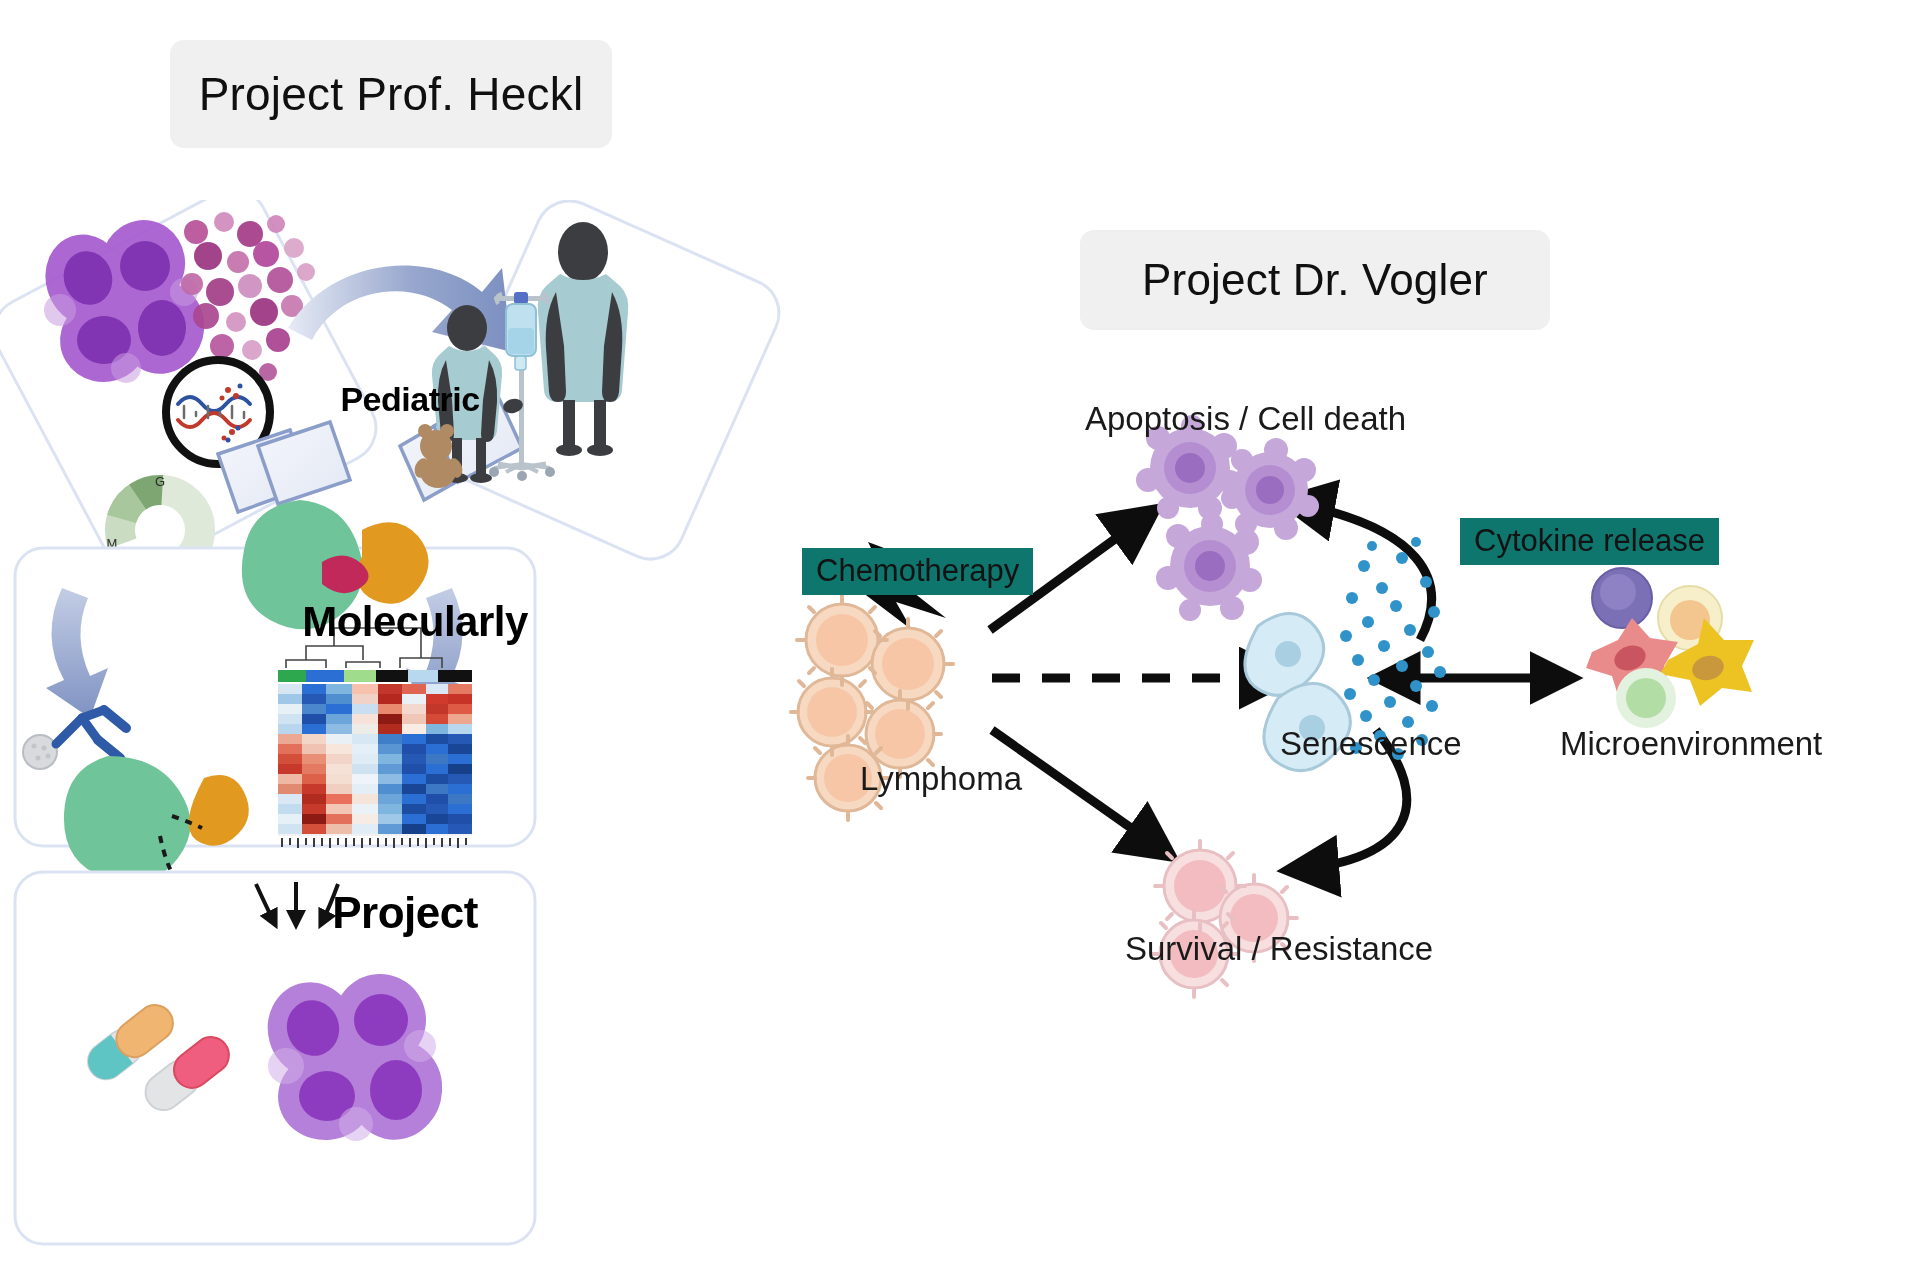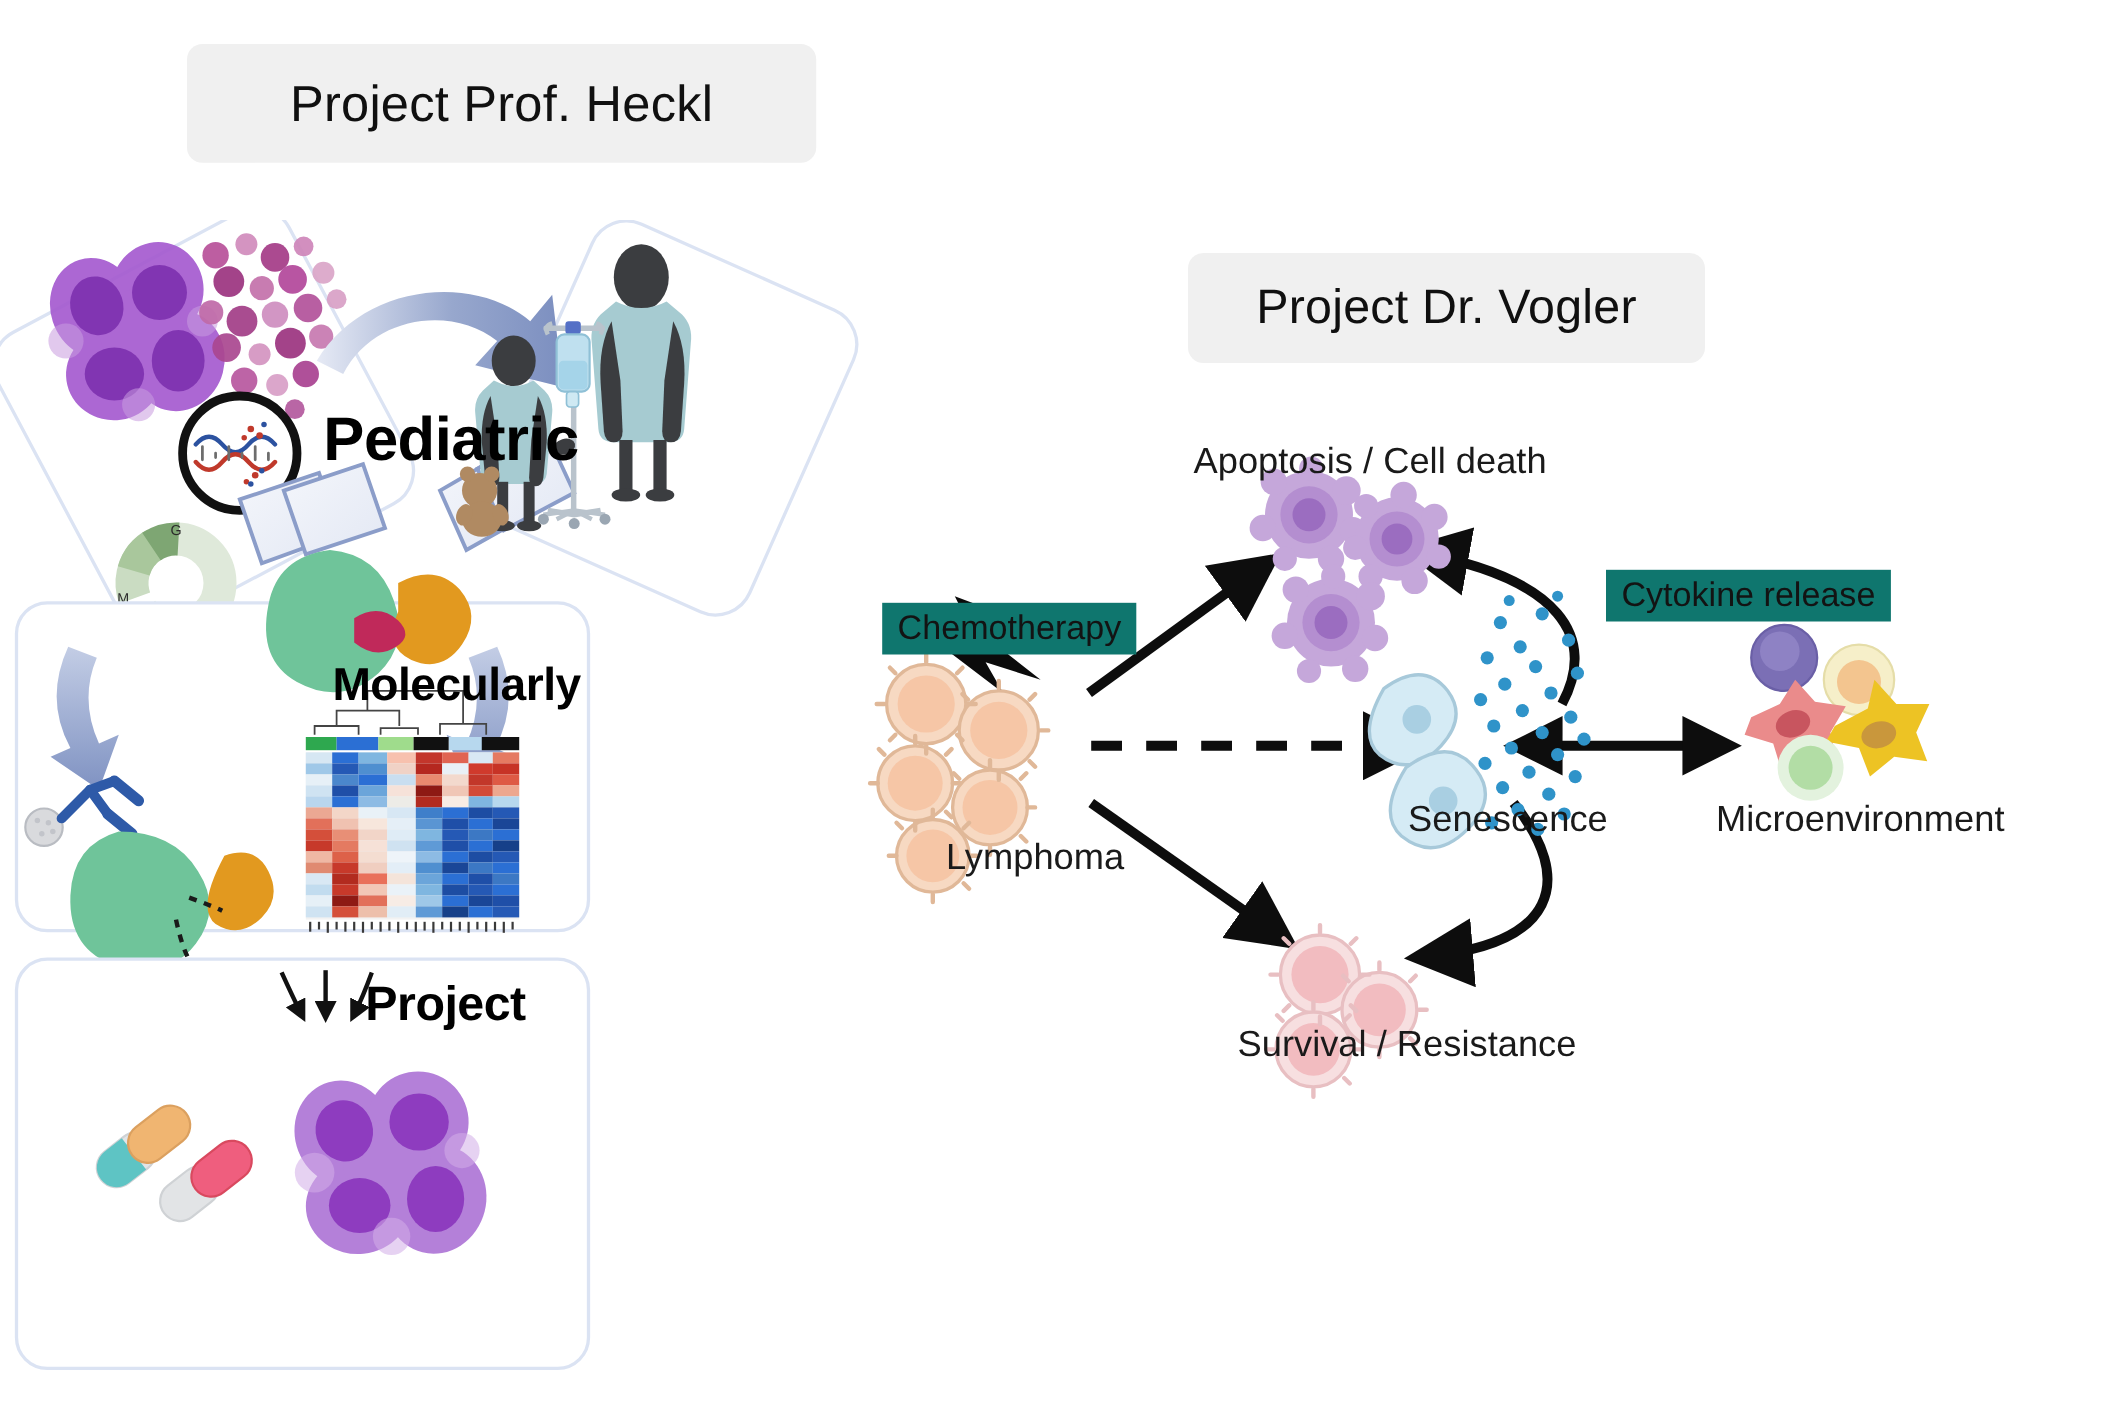--- a/index.html
+++ b/index.html
@@ -30,21 +30,21 @@
     align-items: center;
     justify-content: center;
     font-weight: 400;
     color: #101010;
     letter-spacing: .2px;
     white-space: nowrap;
   }
   #badge-heckl {
     left: 170px;
     top: 40px;
-    width: 572px;
+    width: 442px;
     height: 108px;
     font-size: 46px;
   }
   #badge-vogler {
     left: 1080px;
     top: 230px;
     width: 470px;
     height: 100px;
     font-size: 44px;
   }
@@ -60,23 +60,23 @@
   .card-label {
     position: absolute;
     font-weight: bold;
     color: #000;
     text-align: center;
     line-height: 1.04;
     letter-spacing: -0.5px;
   }
   #label-pediatric {
     left: 290px;
-    top: 170px;
+    top: 182px;
     width: 240px;
-    font-size: 56px;
+    font-size: 34px;
   }
   #label-molecular {
     left: 265px;
     top: 400px;
     width: 300px;
     font-size: 42px;
   }
   #label-therapy {
     left: 290px;
     top: 690px;

